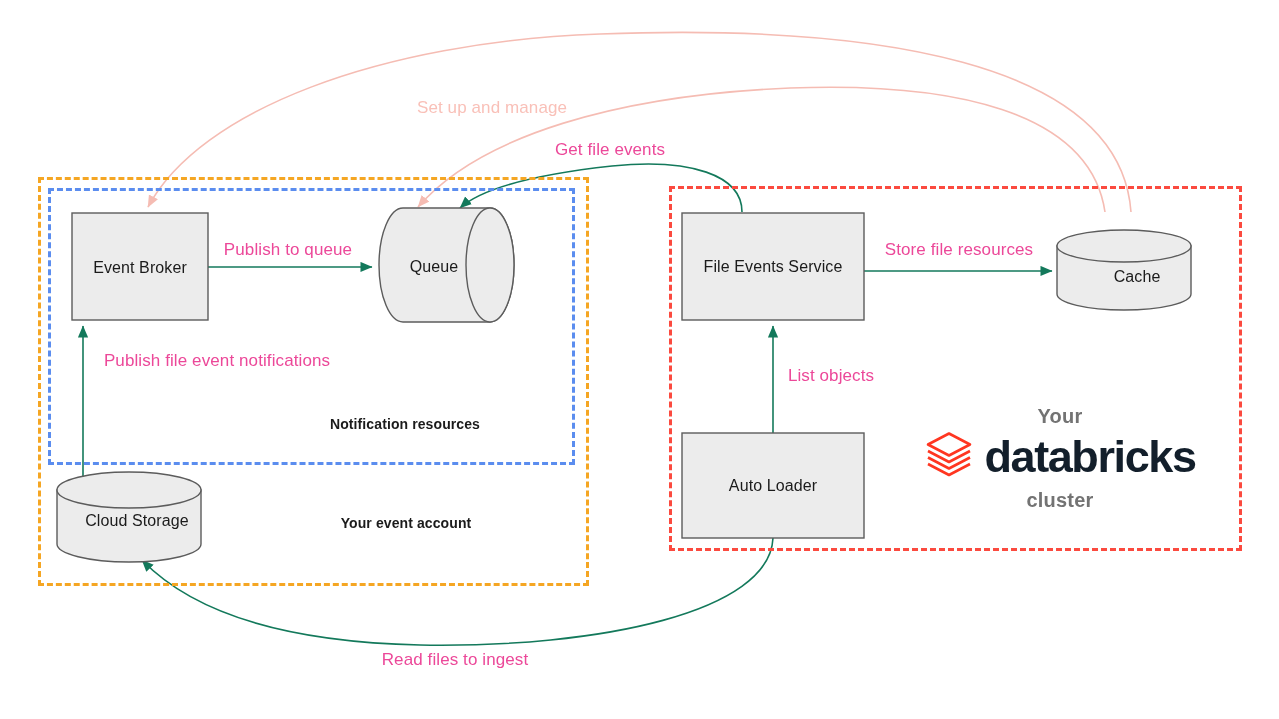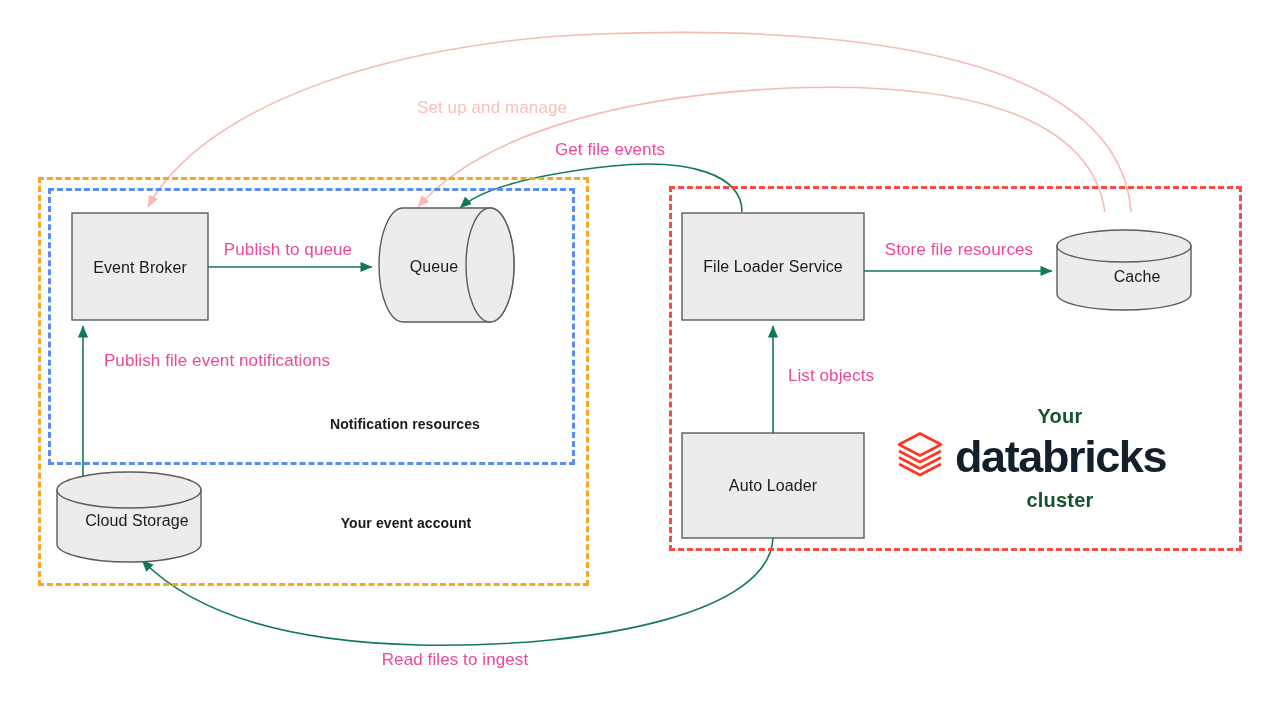--- a/index.html
+++ b/index.html
@@ -83,28 +83,29 @@
   .brand {
     position: absolute;
     z-index: 6;
     transform: translate(-50%, -50%);
     text-align: center;
     width: 330px;
   }
   .brand-top, .brand-bottom {
     font-size: 20px;
     font-weight: bold;
-    color: #14532d;
+    color: #737373;
     letter-spacing: 0.2px;
   }
   .brand-top { margin-bottom: 2px; }
   .brand-bottom { margin-top: 7px; }
   .brand-lockup {
     display: flex;
     align-items: center;
+    justify-content: center;
     gap: 10px;
     height: 52px;
   }
   .brand-wordmark {
     font-size: 45px;
     font-weight: bold;
     color: #131F2B;
     letter-spacing: -1.4px;
     line-height: 1;
   }
@@ -170,21 +171,21 @@
   <div class="region region-notify" style="left:48px; top:188px; width:527px; height:277px;"></div>
 
   <div class="region region-cluster" style="left:669px; top:186px; width:573px; height:365px;"></div>
 
   <div class="node-label" style="left:140px; top:268px;">Event Broker</div>
 
   <div class="node-label" style="left:434px; top:267px;">Queue</div>
 
   <div class="node-label" style="left:137px; top:521px;">Cloud Storage</div>
 
-  <div class="node-label" style="left:773px; top:267px;">File Loader Service</div>
+  <div class="node-label" style="left:773px; top:267px;">File Events Service</div>
 
   <div class="node-label" style="left:773px; top:486px;">Auto Loader</div>
 
   <div class="node-label" style="left:1137px; top:277px;">Cache</div>
 
   <div class="edge-label" style="left:288px; top:250px;">Publish to queue</div>
 
   <div class="edge-label" style="left:217px; top:361px;">Publish file event notifications</div>
 
   <div class="edge-label" style="left:610px; top:150px;">Get file events</div>

